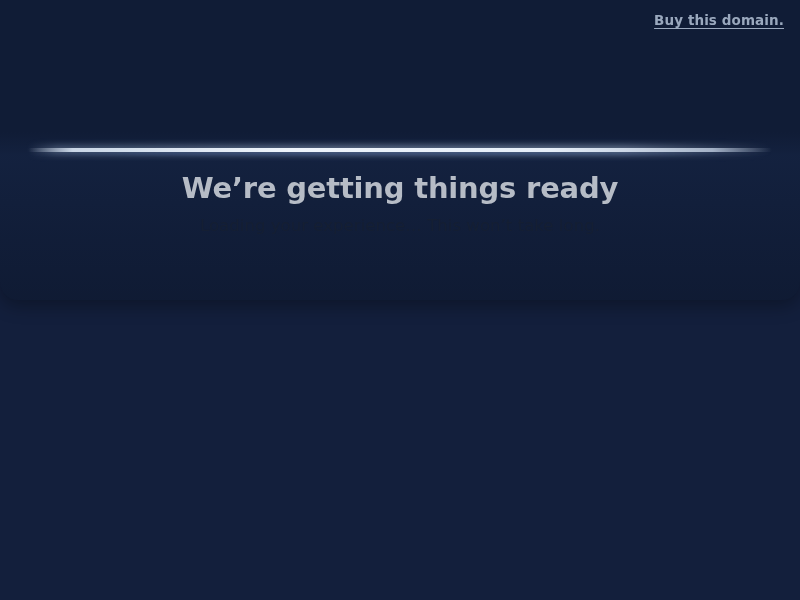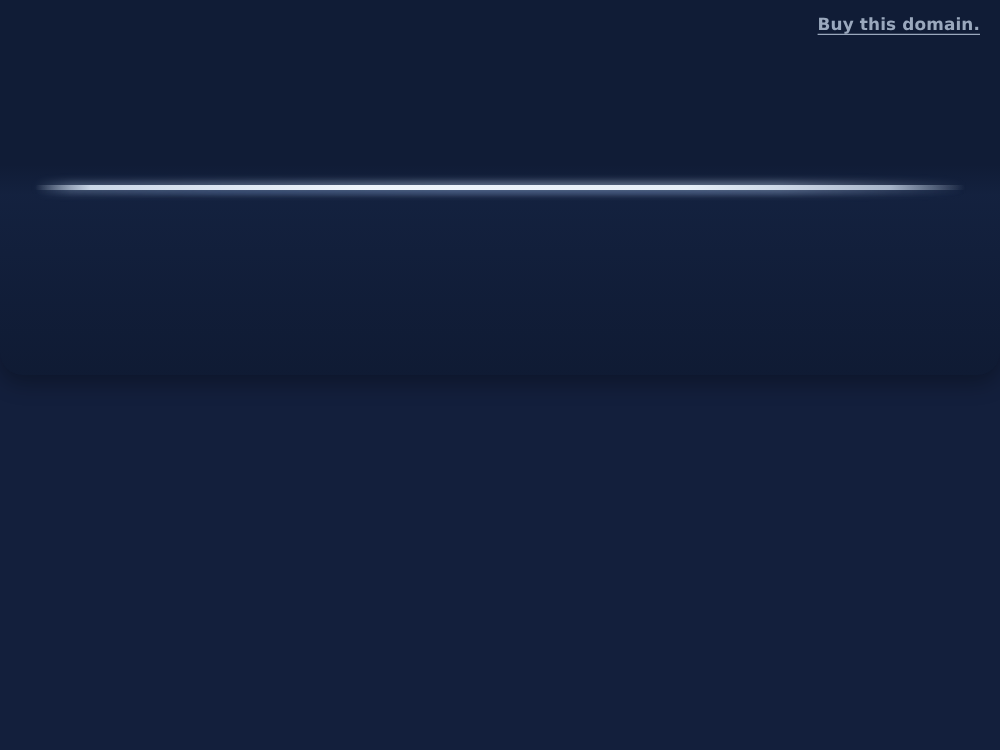--- a/index.html
+++ b/index.html
@@ -167,15 +167,19 @@
     <div class="promo-bar">
       <a class="promo-link">Buy this domain.</a>
     </div>
 
     <div class="beam-wrap">
       <div class="beam-halo"></div>
       <div class="beam-shadow"></div>
       <div class="beam-core"></div>
     </div>
 
+    <div class="status-block">
+      <h1 class="status-title">We’re getting things ready</h1>
+      <p class="status-subtitle">Loading your experience… This won’t take long.</p>
+    </div>
   </div>
 
 </div>
 
 </body></html>

